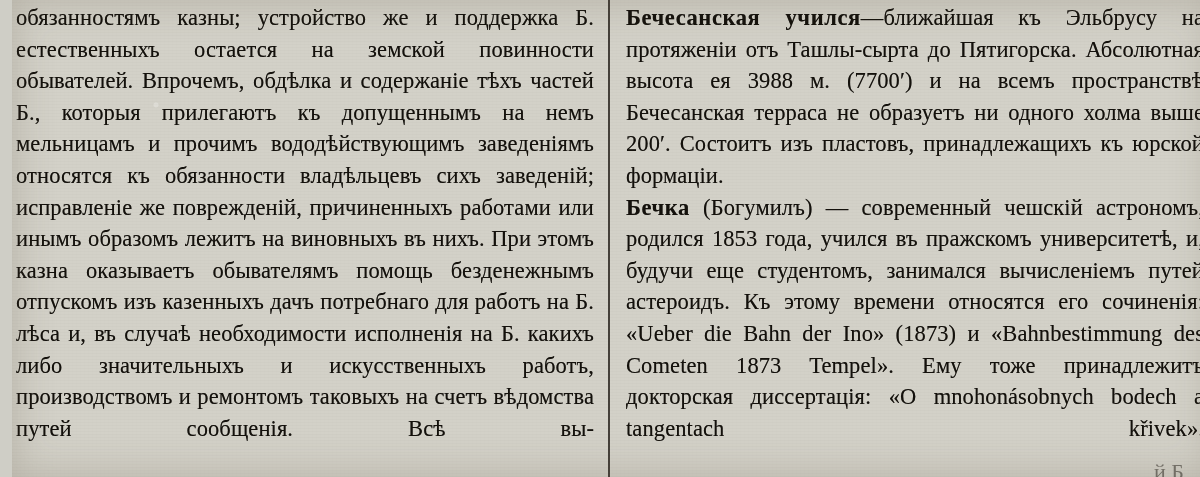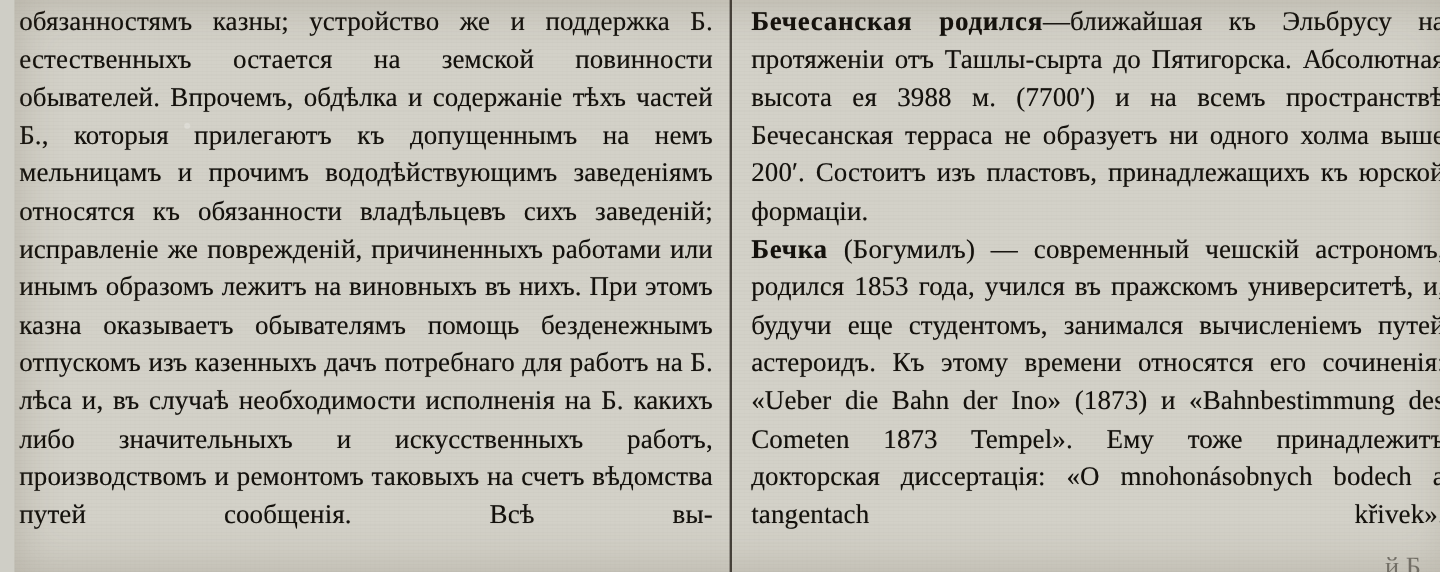--- a/index.html
+++ b/index.html
@@ -117,21 +117,21 @@
 <div id="page">
 
   <div class="columns">
 
     <div class="column col-left">
       <p class="para last">обязанностямъ казны; устройство же и поддержка Б. естественныхъ остается на земской повинности обывателей. Впрочемъ, обдѣлка и содержаніе тѣхъ частей Б., которыя прилегаютъ къ допущеннымъ на немъ мельницамъ и прочимъ вододѣйствующимъ заведеніямъ относятся къ обязанности владѣльцевъ сихъ заведеній; исправленіе же поврежденій, причиненныхъ работами или инымъ образомъ лежитъ на виновныхъ въ нихъ. При этомъ казна оказываетъ обывателямъ помощь безденежнымъ отпускомъ изъ казенныхъ дачъ потребнаго для работъ на Б. лѣса и, въ случаѣ необходимости исполненія на Б. какихъ либо значительныхъ и искусственныхъ работъ, производствомъ и ремонтомъ таковыхъ на счетъ вѣдомства путей сообщенія. Всѣ вы-</p>
     </div>
 
     <div class="column col-right">
 
-      <p class="para entry"><span class="headword">Бечесанская родился</span><span>—</span><span>ближайшая къ Эльбрусу на протяженіи отъ Ташлы-сырта до Пятигорска. Абсолютная высота ея 3988 м. (7700′) и на всемъ пространствѣ Бечесанская терраса не образуетъ ни одного холма выше 200′. Состоитъ изъ пластовъ, принадлежащихъ къ юрской формаціи.</span></p>
+      <p class="para entry"><span class="headword">Бечесанская учился</span><span>—</span><span>ближайшая къ Эльбрусу на протяженіи отъ Ташлы-сырта до Пятигорска. Абсолютная высота ея 3988 м. (7700′) и на всемъ пространствѣ Бечесанская терраса не образуетъ ни одного холма выше 200′. Состоитъ изъ пластовъ, принадлежащихъ къ юрской формаціи.</span></p>
 
       <p class="para entry"><span class="headword">Бечка</span>&nbsp;<span>(Богумилъ)</span>&nbsp;<span>—</span>&nbsp;<span>современный чешскій астрономъ, родился 1853 года, учился въ пражскомъ университетѣ, и, будучи еще студентомъ, занимался вычисленіемъ путей астероидъ. Къ этому времени относятся его сочиненія: «Ueber die Bahn der Ino» (1873) и «Bahnbestimmung des Cometen 1873 Tempel». Ему тоже принадлежитъ докторская диссертація: «O mnohonásobnych bodech a tangentach křivek».</span></p>
 
     </div>
   </div>
 
   <div class="rule"></div>
 
   <div class="cut-top"></div>
 

